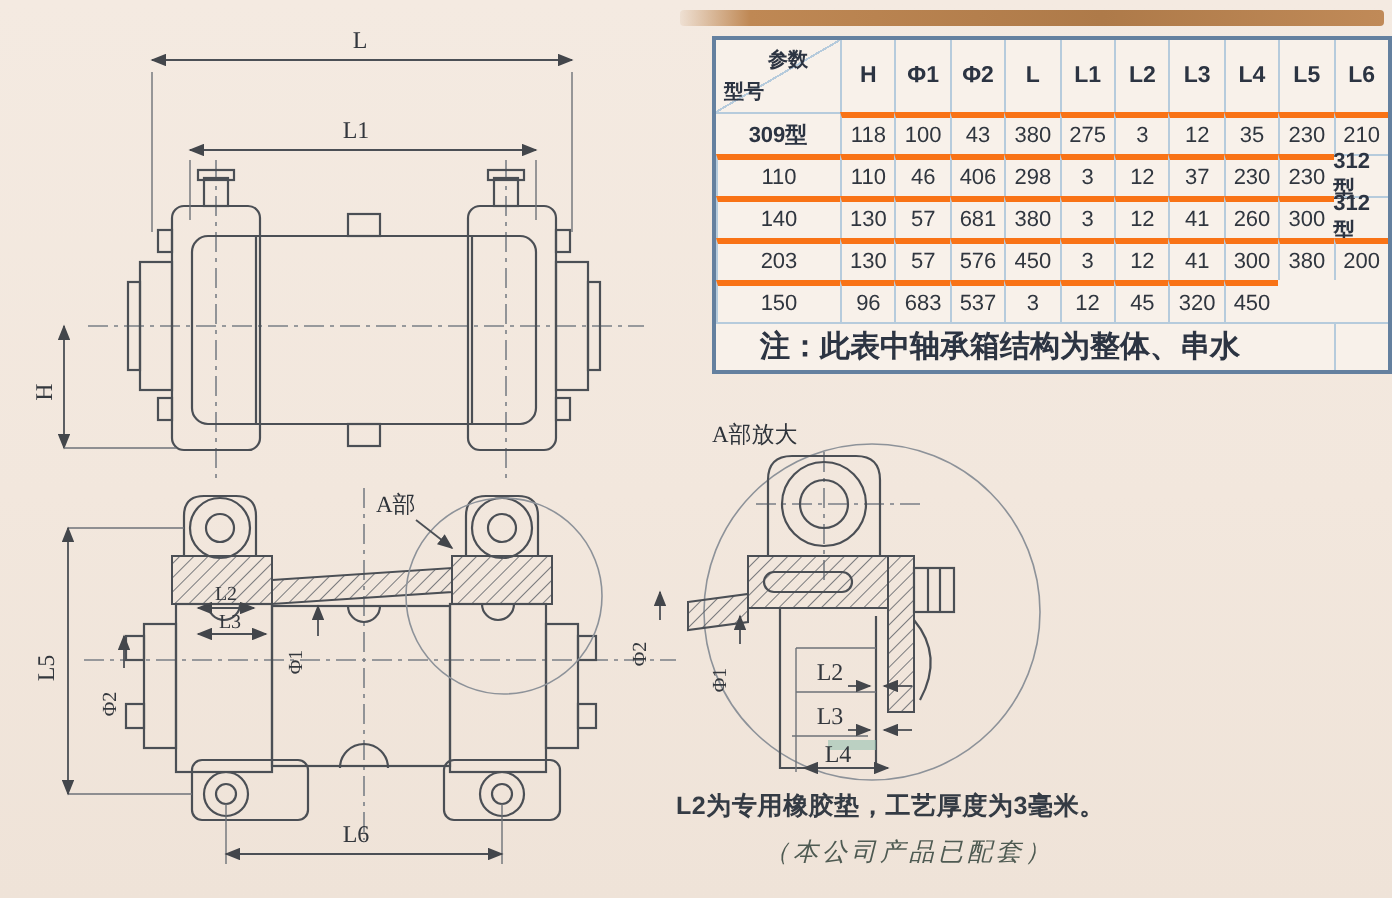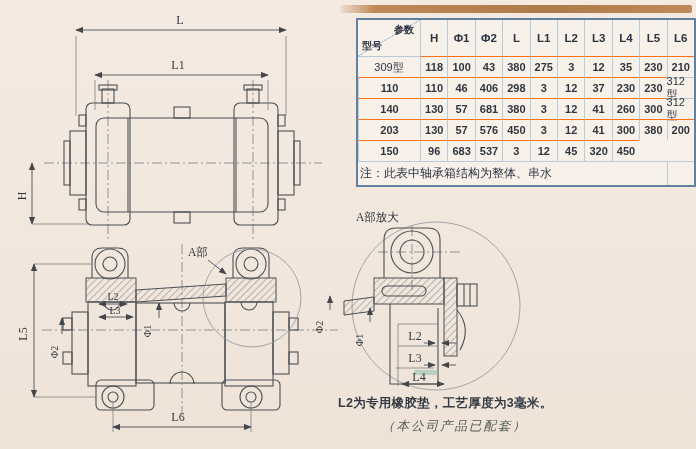--- a/index.html
+++ b/index.html
@@ -19,28 +19,28 @@
 
   .top-strip{position:absolute;left:340px;top:5px;width:352px;height:8px;border-radius:2px;
     background:linear-gradient(to right,rgba(191,136,84,.1),#bf8854 10%,#ae7a49 60%,#c08a58);}
 
   .spec-table{position:absolute;left:356px;top:18px;width:336px;
     display:grid;grid-template-columns:62px repeat(10,1fr);
     grid-template-rows:36px repeat(5,21px) 24px;
     border:2px solid #64809f;background:#f8f1ea;color:#2c3442;}
   .cell{display:flex;align-items:center;justify-content:center;font-size:11px;}
   .h{border-left:1px solid #b6cbdc;font-weight:600;font-size:11.5px;}
-  .m{border-top:1px solid #b6cbdc;font-weight:400;}
-  .v{border-top:1px solid #f97316;border-left:1px solid #b6cbdc;font-weight:700;color:#30363f;}
+  .m{border-top:1px solid #b6cbdc;font-weight:700;}
+  .v{border-top:3px solid #f97316;border-left:1px solid #b6cbdc;font-weight:400;color:#30363f;}
   .corner{position:relative;
     background:linear-gradient(to bottom right,transparent 49.2%,#b6cbdc 49.2%,#b6cbdc 50.8%,transparent 50.8%);}
-  .corner-top{position:absolute;top:3px;right:6px;font-size:10px;font-weight:600;text-align:center;}
+  .corner-top{position:absolute;top:3px;right:16px;font-size:10px;font-weight:600;text-align:center;}
   .corner-bottom{position:absolute;bottom:3px;left:4px;font-size:10px;font-weight:600;}
   .note-cell{grid-area:7/1/8/11;border-top:1px solid #b6cbdc;display:flex;align-items:center;
-    justify-content:flex-start;padding-left:2px;font-weight:400;font-size:12px;color:#2c3442;}
+    justify-content:flex-start;padding-left:22px;font-weight:700;font-size:15px;color:#2c3442;}
   .note-empty{grid-area:7/11/8/12;border-top:1px solid #b6cbdc;border-left:1px solid #b6cbdc;}
 
   .footnote1{position:absolute;left:338px;top:395px;font-size:12.5px;color:#343b44;
     font-weight:600;letter-spacing:.3px;}
   .footnote2{position:absolute;left:382px;top:418px;font-size:12.5px;color:#4e5a52;
     font-style:italic;letter-spacing:2px;}
 </style>
 </head>
 <body>
 

